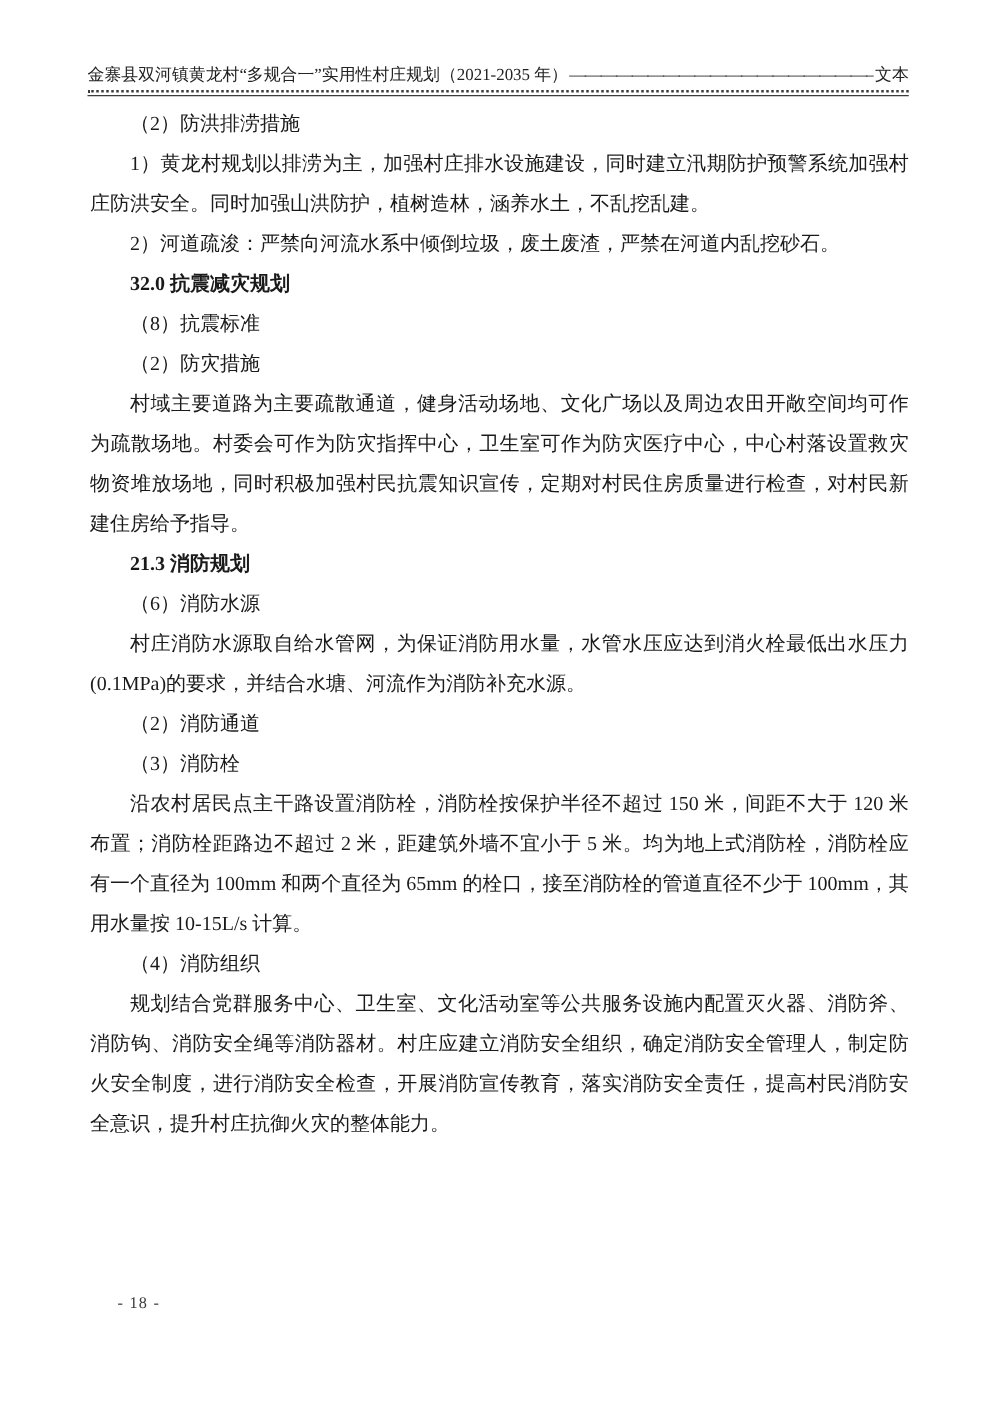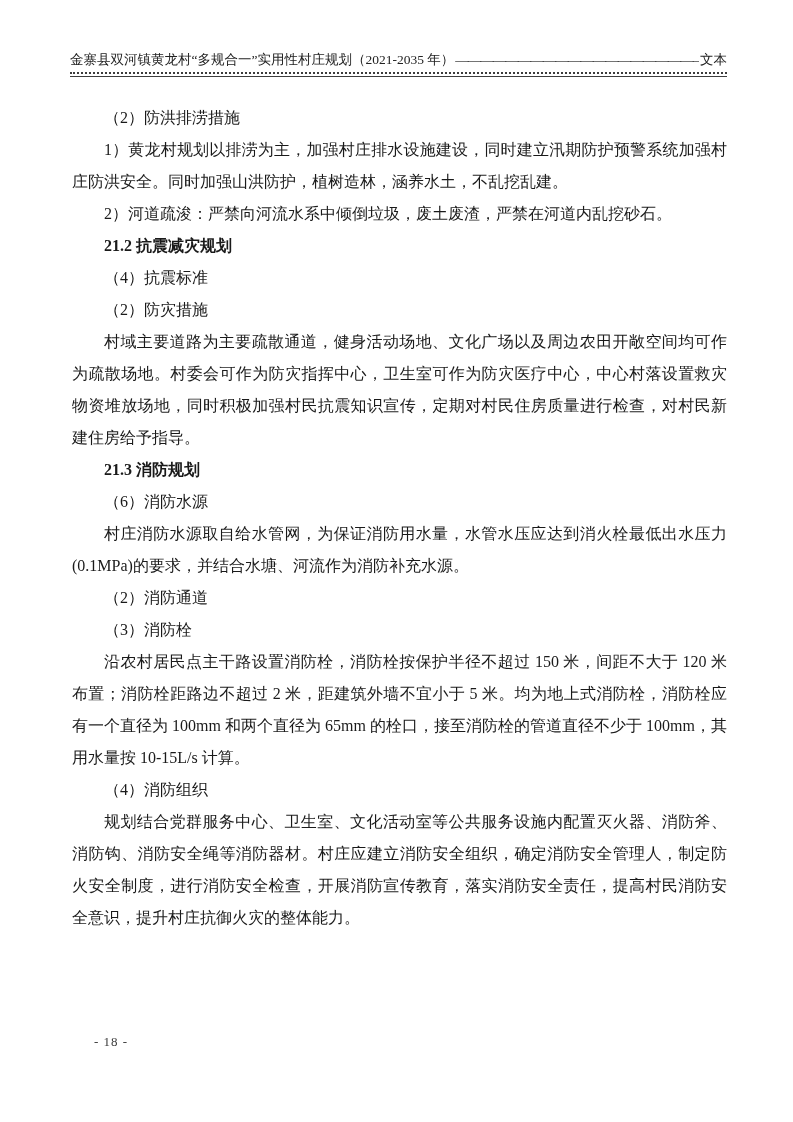--- a/index.html
+++ b/index.html
@@ -43,21 +43,21 @@
   .header-suffix { flex: 0 0 auto; }
   .header-rule {
     margin-top: 2px;
     height: 2px;
     border-top: 2px dotted #3c3c3c;
     border-bottom: 1px solid #3c3c3c;
   }
   
   .document-body {
     position: absolute;
-    top: 102px;
+    top: 84px;
     left: 72px;
     right: 66px;
     font-size: 16px;
     line-height: 32px;
     text-align: justify;
     text-justify: inter-ideograph;
   }
   .para {
     margin: 0;
     text-indent: 2em;
@@ -87,22 +87,22 @@
       <span class="header-suffix">文本</span>
     </div>
     <div class="header-rule"></div>
   </div>
 
   <div class="document-body">
 
   <p class="para sub">（2）防洪排涝措施</p>
       <p class="para body">1）黄龙村规划以排涝为主，加强村庄排水设施建设，同时建立汛期防护预警系统加强村庄防洪安全。同时加强山洪防护，植树造林，涵养水土，不乱挖乱建。</p>
       <p class="para body">2）河道疏浚：严禁向河流水系中倾倒垃圾，废土废渣，严禁在河道内乱挖砂石。</p>
-      <p class="para heading">21.2 抗震减灾规划</p>
-      <p class="para sub">（4）抗震标准</p>
+      <p class="para heading">32.0 抗震减灾规划</p>
+      <p class="para sub">（8）抗震标准</p>
       <p class="para sub">（2）防灾措施</p>
       <p class="para body">村域主要道路为主要疏散通道，健身活动场地、文化广场以及周边农田开敞空间均可作为疏散场地。村委会可作为防灾指挥中心，卫生室可作为防灾医疗中心，中心村落设置救灾物资堆放场地，同时积极加强村民抗震知识宣传，定期对村民住房质量进行检查，对村民新建住房给予指导。</p>
       <p class="para heading">21.3 消防规划</p>
       <p class="para sub">（6）消防水源</p>
       <p class="para body">村庄消防水源取自给水管网，为保证消防用水量，水管水压应达到消火栓最低出水压力(0.1MPa)的要求，并结合水塘、河流作为消防补充水源。</p>
       <p class="para sub">（2）消防通道</p>
       <p class="para sub">（3）消防栓</p>
       <p class="para body">沿农村居民点主干路设置消防栓，消防栓按保护半径不超过 150 米，间距不大于 120 米布置；消防栓距路边不超过 2 米，距建筑外墙不宜小于 5 米。均为地上式消防栓，消防栓应有一个直径为 100mm 和两个直径为 65mm 的栓口，接至消防栓的管道直径不少于 100mm，其用水量按 10-15L/s 计算。</p>
       <p class="para sub">（4）消防组织</p>
       <p class="para body">规划结合党群服务中心、卫生室、文化活动室等公共服务设施内配置灭火器、消防斧、消防钩、消防安全绳等消防器材。村庄应建立消防安全组织，确定消防安全管理人，制定防火安全制度，进行消防安全检查，开展消防宣传教育，落实消防安全责任，提高村民消防安全意识，提升村庄抗御火灾的整体能力。</p>

